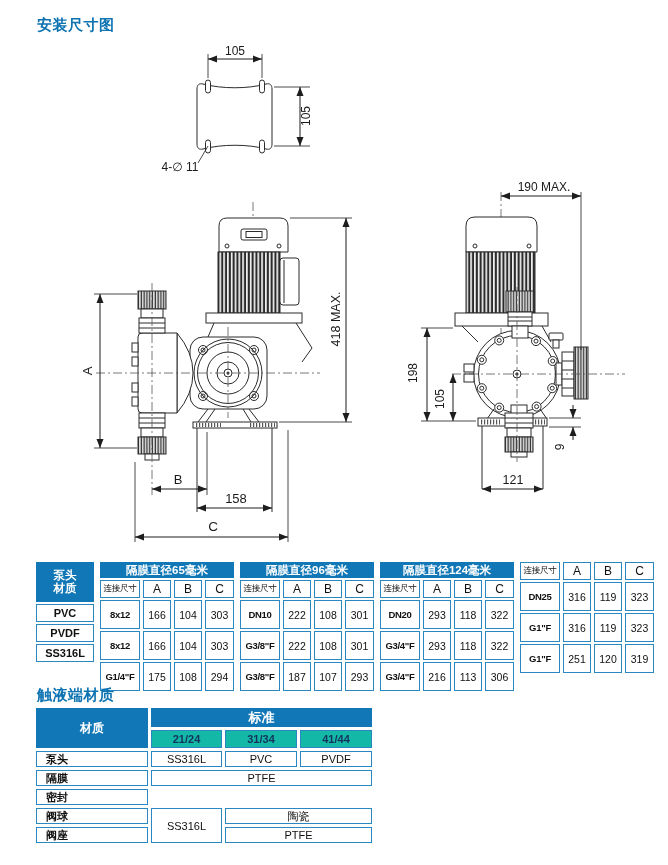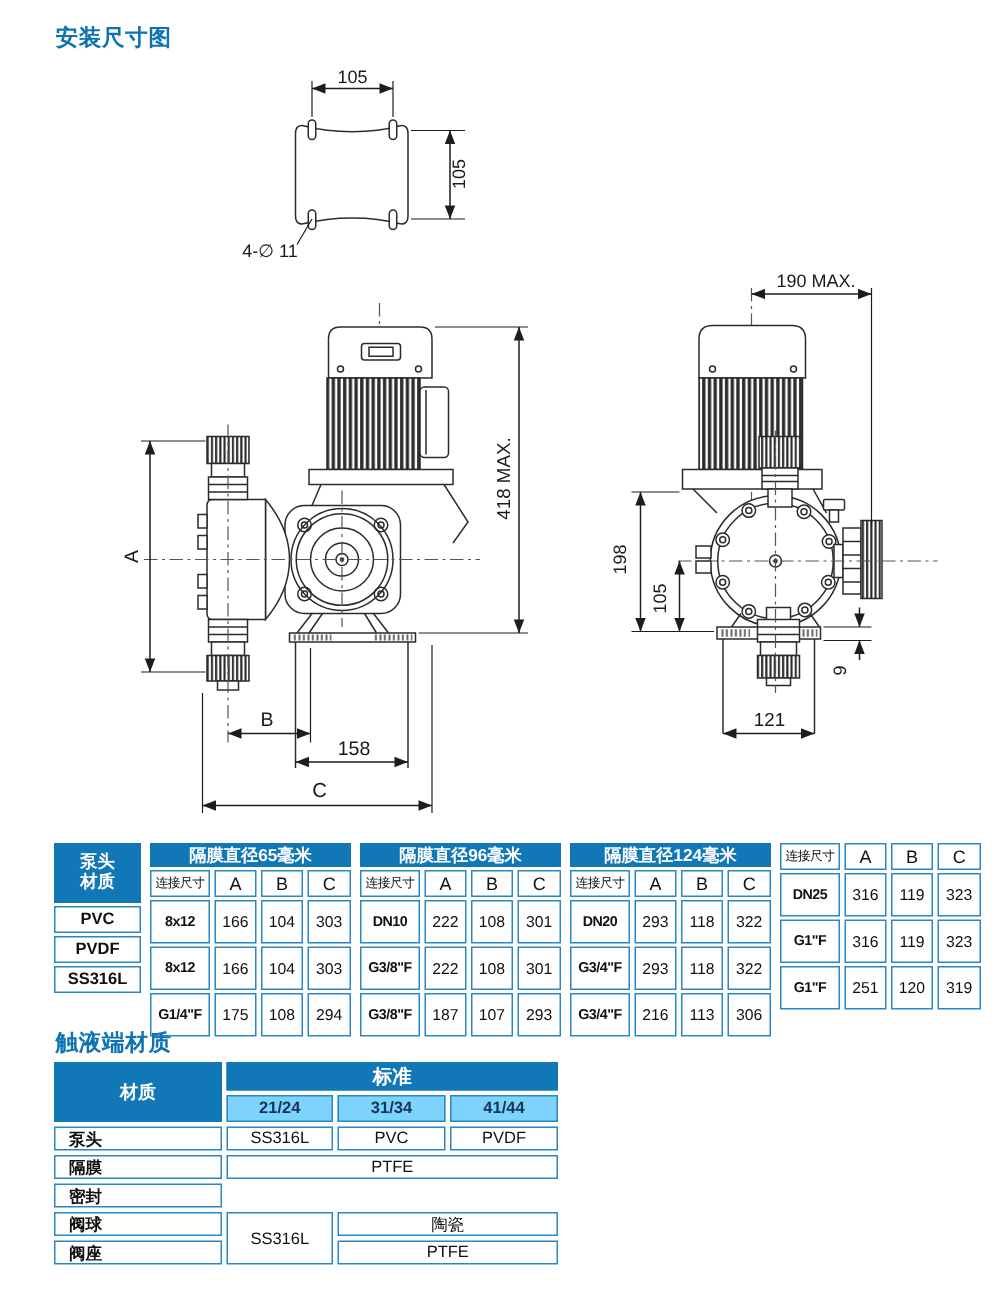--- a/index.html
+++ b/index.html
@@ -30,21 +30,21 @@
   .sub.conn{font-size:8.5px;letter-spacing:-.3px;}
   .dcell{height:29px;font-size:10.5px;}
   .dcell.conn{font-weight:bold;font-size:9.5px;letter-spacing:-.3px;}
 
   
   .mattbl{position:absolute;left:36px;top:708px;display:grid;
           grid-template-columns:112px 71px 72px 72px;
           grid-template-rows:19px 18px 16px 16px 16px 16px 16px;gap:3px;}
   .m-corner{grid-area:1/1/3/2;font-size:12px;}
   .m-std{grid-area:1/2/2/5;font-size:13px;}
-  .m-size{background:#7dd3fc;color:#14325e;font-weight:bold;font-size:11px;}
+  .m-size{background:#14b8a6;color:#14325e;font-weight:bold;font-size:11px;}
   .m-label{justify-content:flex-start;padding-left:9px;font-weight:bold;font-size:11px;}
   .m-val{font-size:11px;}
 </style>
 </head>
 <body>
 
 <div class="page">
 
   <div class="sec-title" id="title-install">安装尺寸图</div>
 

